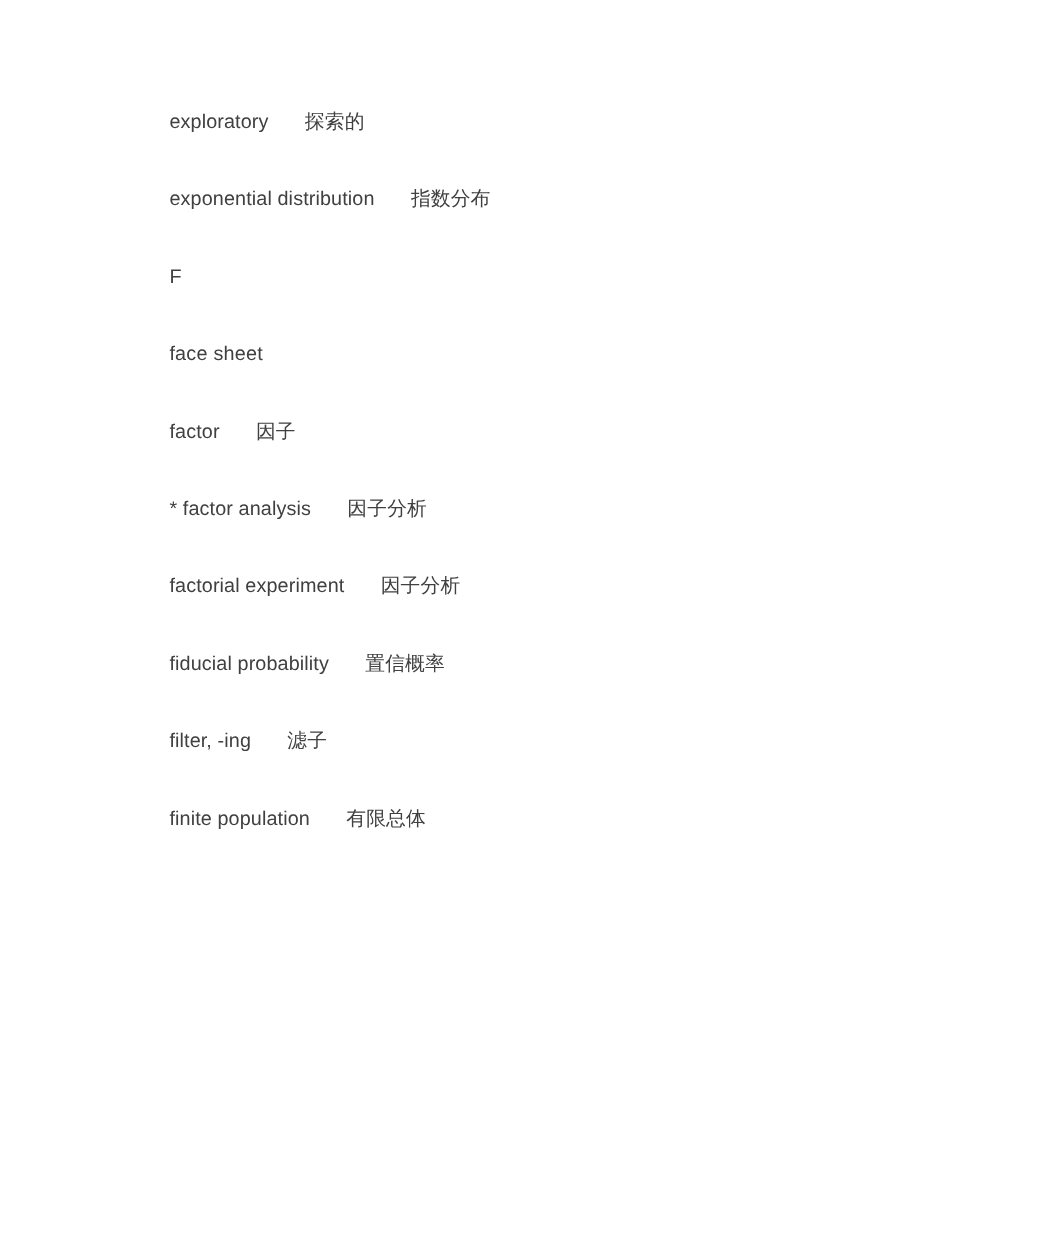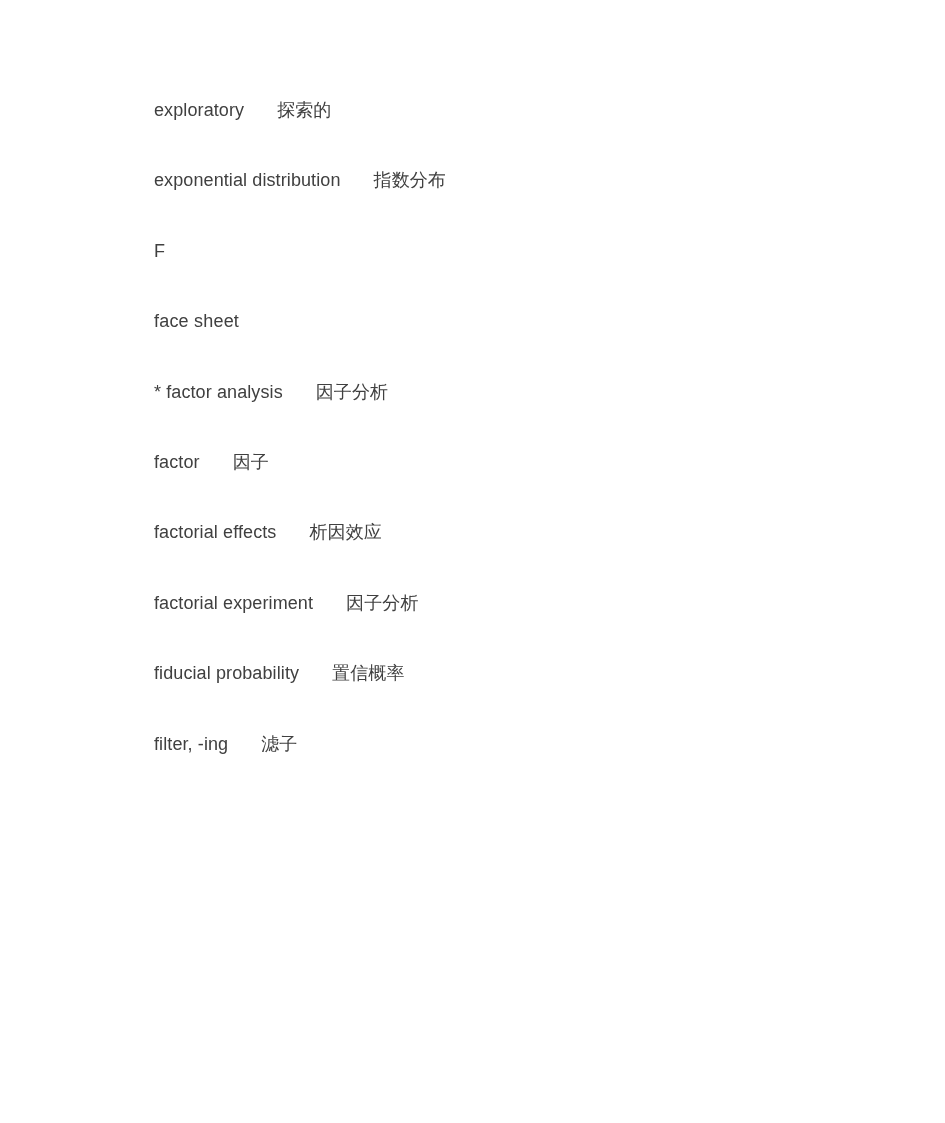--- a/index.html
+++ b/index.html
@@ -53,20 +53,20 @@
 </style>
 </head>
 <body>
 
 <div class="page">
   <div class="glossary">
       <div class="entry"><span class="term">exploratory</span><span class="gloss">探索的</span></div>
       <div class="entry"><span class="term">exponential distribution</span><span class="gloss">指数分布</span></div>
       <div class="entry section-letter"><span class="term">F</span></div>
       <div class="entry section-letter"><span class="term">face sheet</span></div>
+      <div class="entry"><span class="term">factor</span><span class="gloss">因子</span></div>
       <div class="entry"><span class="term">* factor analysis</span><span class="gloss">因子分析</span></div>
-      <div class="entry"><span class="term">factor</span><span class="gloss">因子</span></div>
-      <div class="entry"><span class="term">factorial effects</span><span class="gloss">析因效应</span></div>
       <div class="entry"><span class="term">factorial experiment</span><span class="gloss">因子分析</span></div>
       <div class="entry"><span class="term">fiducial probability</span><span class="gloss">置信概率</span></div>
       <div class="entry"><span class="term">filter, -ing</span><span class="gloss">滤子</span></div>
+      <div class="entry"><span class="term">finite population</span><span class="gloss">有限总体</span></div>
     </div>
 </div>
 
 </body></html>

